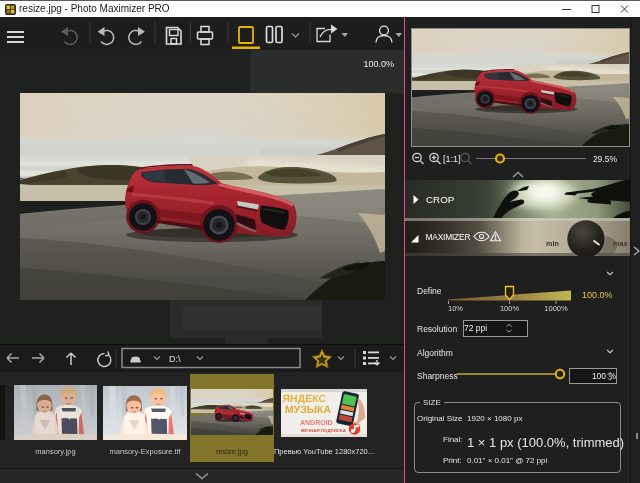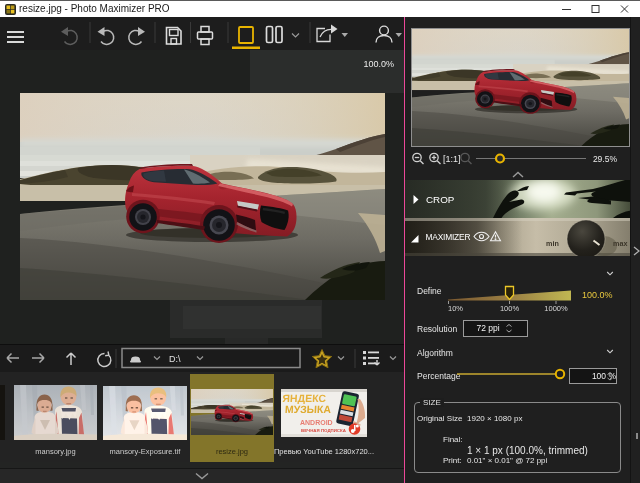--- a/index.html
+++ b/index.html
@@ -484,42 +484,42 @@
       </g>
       <g fill="#d8d8d8" font-size="7.5" font-family="Liberation Sans,sans-serif">
         <text x="3" y="28">10%</text>
         <text x="64.5" y="28" text-anchor="middle">100%</text>
         <text x="111" y="28" text-anchor="middle">1000%</text>
       </g>
     </svg>
     <div class="abs" style="left:177px;top:273px;font-size:9px;color:#e9c83e">100.0%</div>
 
     <div class="abs lbl" style="left:12px;top:307px">Resolution</div>
-    <div class="abs ctl" style="left:58px;top:303px;width:48px;height:15px;line-height:15px;text-align:center;padding-right:15px">72 ppi</div>
+    <div class="abs ctl" style="left:58px;top:303px;width:48px;height:15px;line-height:15px;text-align:left;padding-right:15px">72 ppi</div>
     <svg class="abs" style="left:100px;top:306px" width="8" height="11" viewBox="0 0 8 11">
       <path d="M1.5 3.5 l2.5-2 2.5 2 M1.5 7 l2.5 2 2.5-2" fill="none" stroke="#b5b5b5" stroke-width="0.9"></path>
     </svg>
 
     <div class="abs lbl" style="left:12px;top:331px">Algorithm</div>
     <svg class="abs" style="left:201px;top:332px" width="8" height="6" viewBox="0 0 8 6">
       <path d="M1.2 1 l2.8 2.8 2.8-2.8" fill="none" stroke="#cfcfcf" stroke-width="1.1"></path>
     </svg>
 
-    <div class="abs lbl" style="left:12px;top:354px">Percentage</div>
+    <div class="abs lbl" style="left:12px;top:354px">Sharpness</div>
     <svg class="abs" style="left:48px;top:350px" width="118" height="14" viewBox="0 0 118 14">
       <line x1="4" y1="7" x2="104" y2="7" stroke="#c8a830" stroke-width="1.6"></line>
       <circle cx="107" cy="7" r="4.2" fill="#1d1d1d" stroke="#e8b400" stroke-width="2"></circle>
     </svg>
     <div class="abs ctl" style="left:164px;top:351px;width:46px;height:14px;line-height:14px;text-align:right;">100 %</div>
     <svg class="abs" style="left:201px;top:354px" width="8" height="11" viewBox="0 0 8 11">
       <path d="M1.5 3.5 l2.5-2 2.5 2 M1.5 7 l2.5 2 2.5-2" fill="none" stroke="#b5b5b5" stroke-width="0.9"></path>
     </svg>
 
     <div class="abs" style="left:9px;top:385px;width:205px;height:69px;border:1px solid #8a8a8a;border-radius:4px"></div>
     <div class="abs" style="left:15px;top:381px;background:#1d1d1d;padding:0 3px;font-size:8px;color:#e0e0e0">SIZE</div>
     <div class="abs lbl" style="left:12px;top:397px;font-size:8px">Original Size</div>
     <div class="abs lbl" style="left:62px;top:397px;font-size:8px">1920 × 1080 px</div>
     <div class="abs lbl" style="left:38px;top:418px;font-size:8px">Final:</div>
-    <div class="abs lbl" style="left:62px;top:428px;font-size:10px">1 × 1 px (100.0%, trimmed)</div>
+    <div class="abs lbl" style="left:62px;top:418px;font-size:13px">1 × 1 px (100.0%, trimmed)</div>
     <div class="abs lbl" style="left:38px;top:439px;font-size:8px">Print:</div>
     <div class="abs lbl" style="left:62px;top:439px;font-size:8px">0.01" × 0.01" @ 72 ppi</div>
   </div>
 </div>
 
 </body></html>

